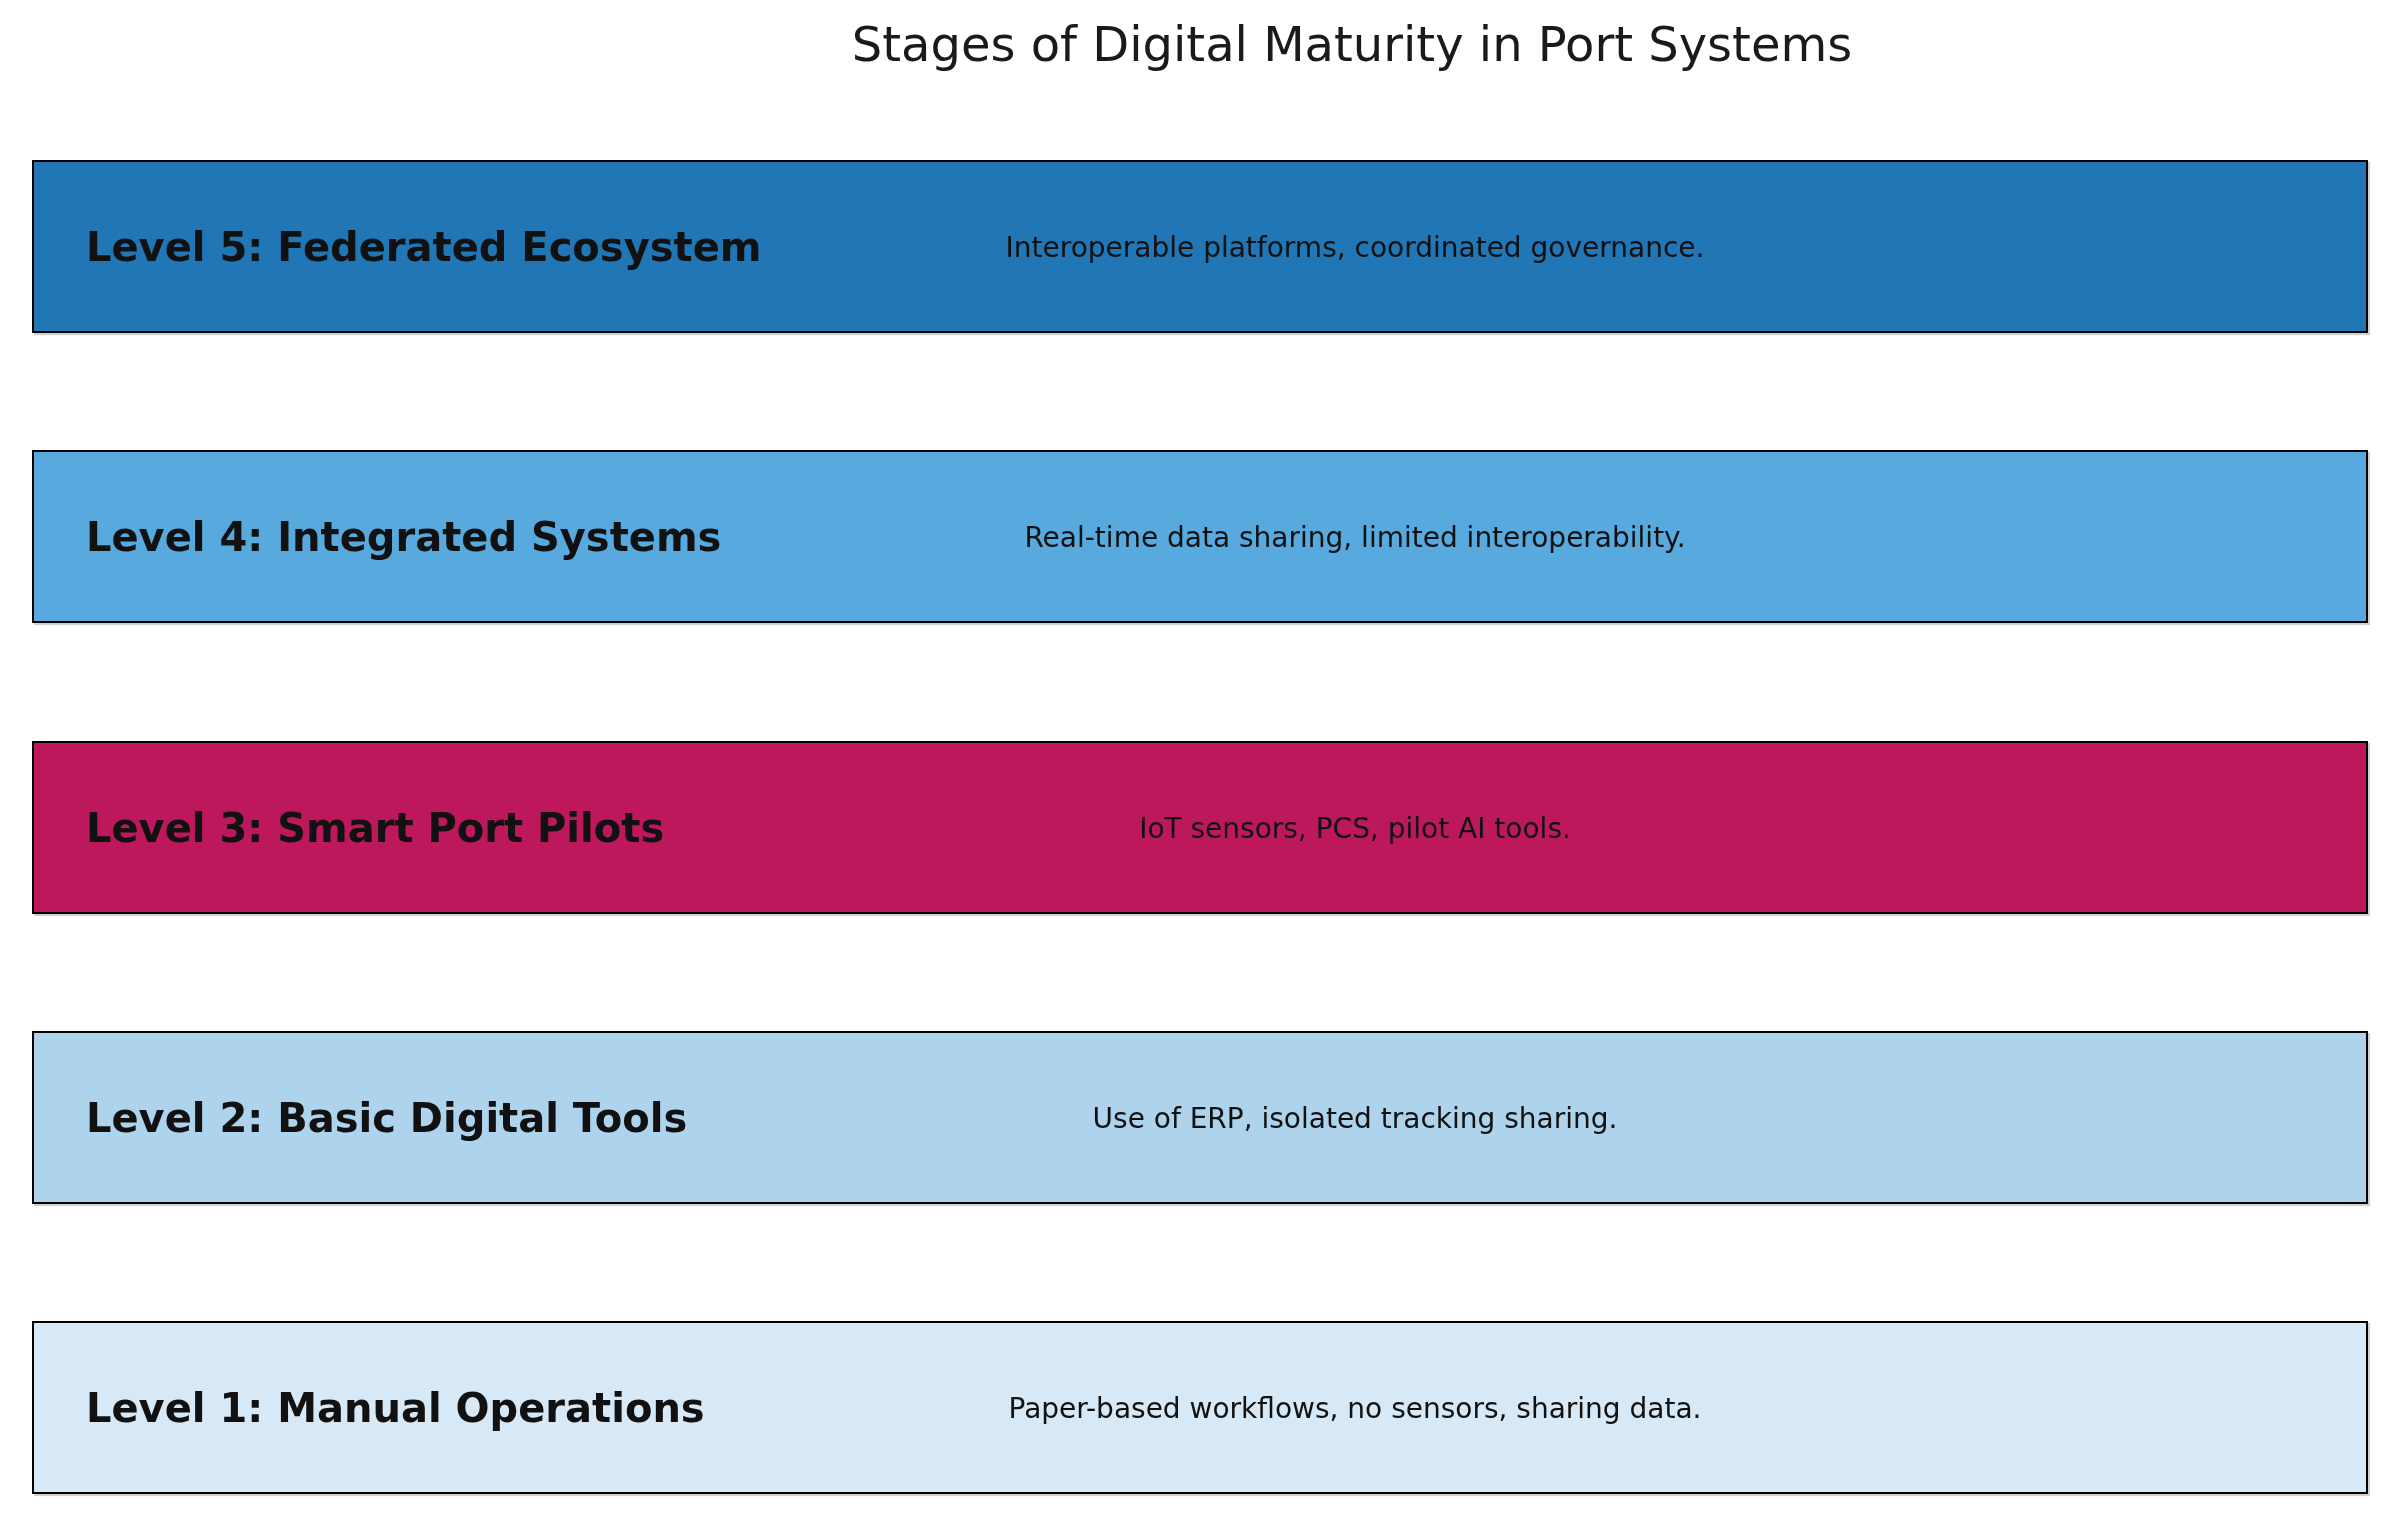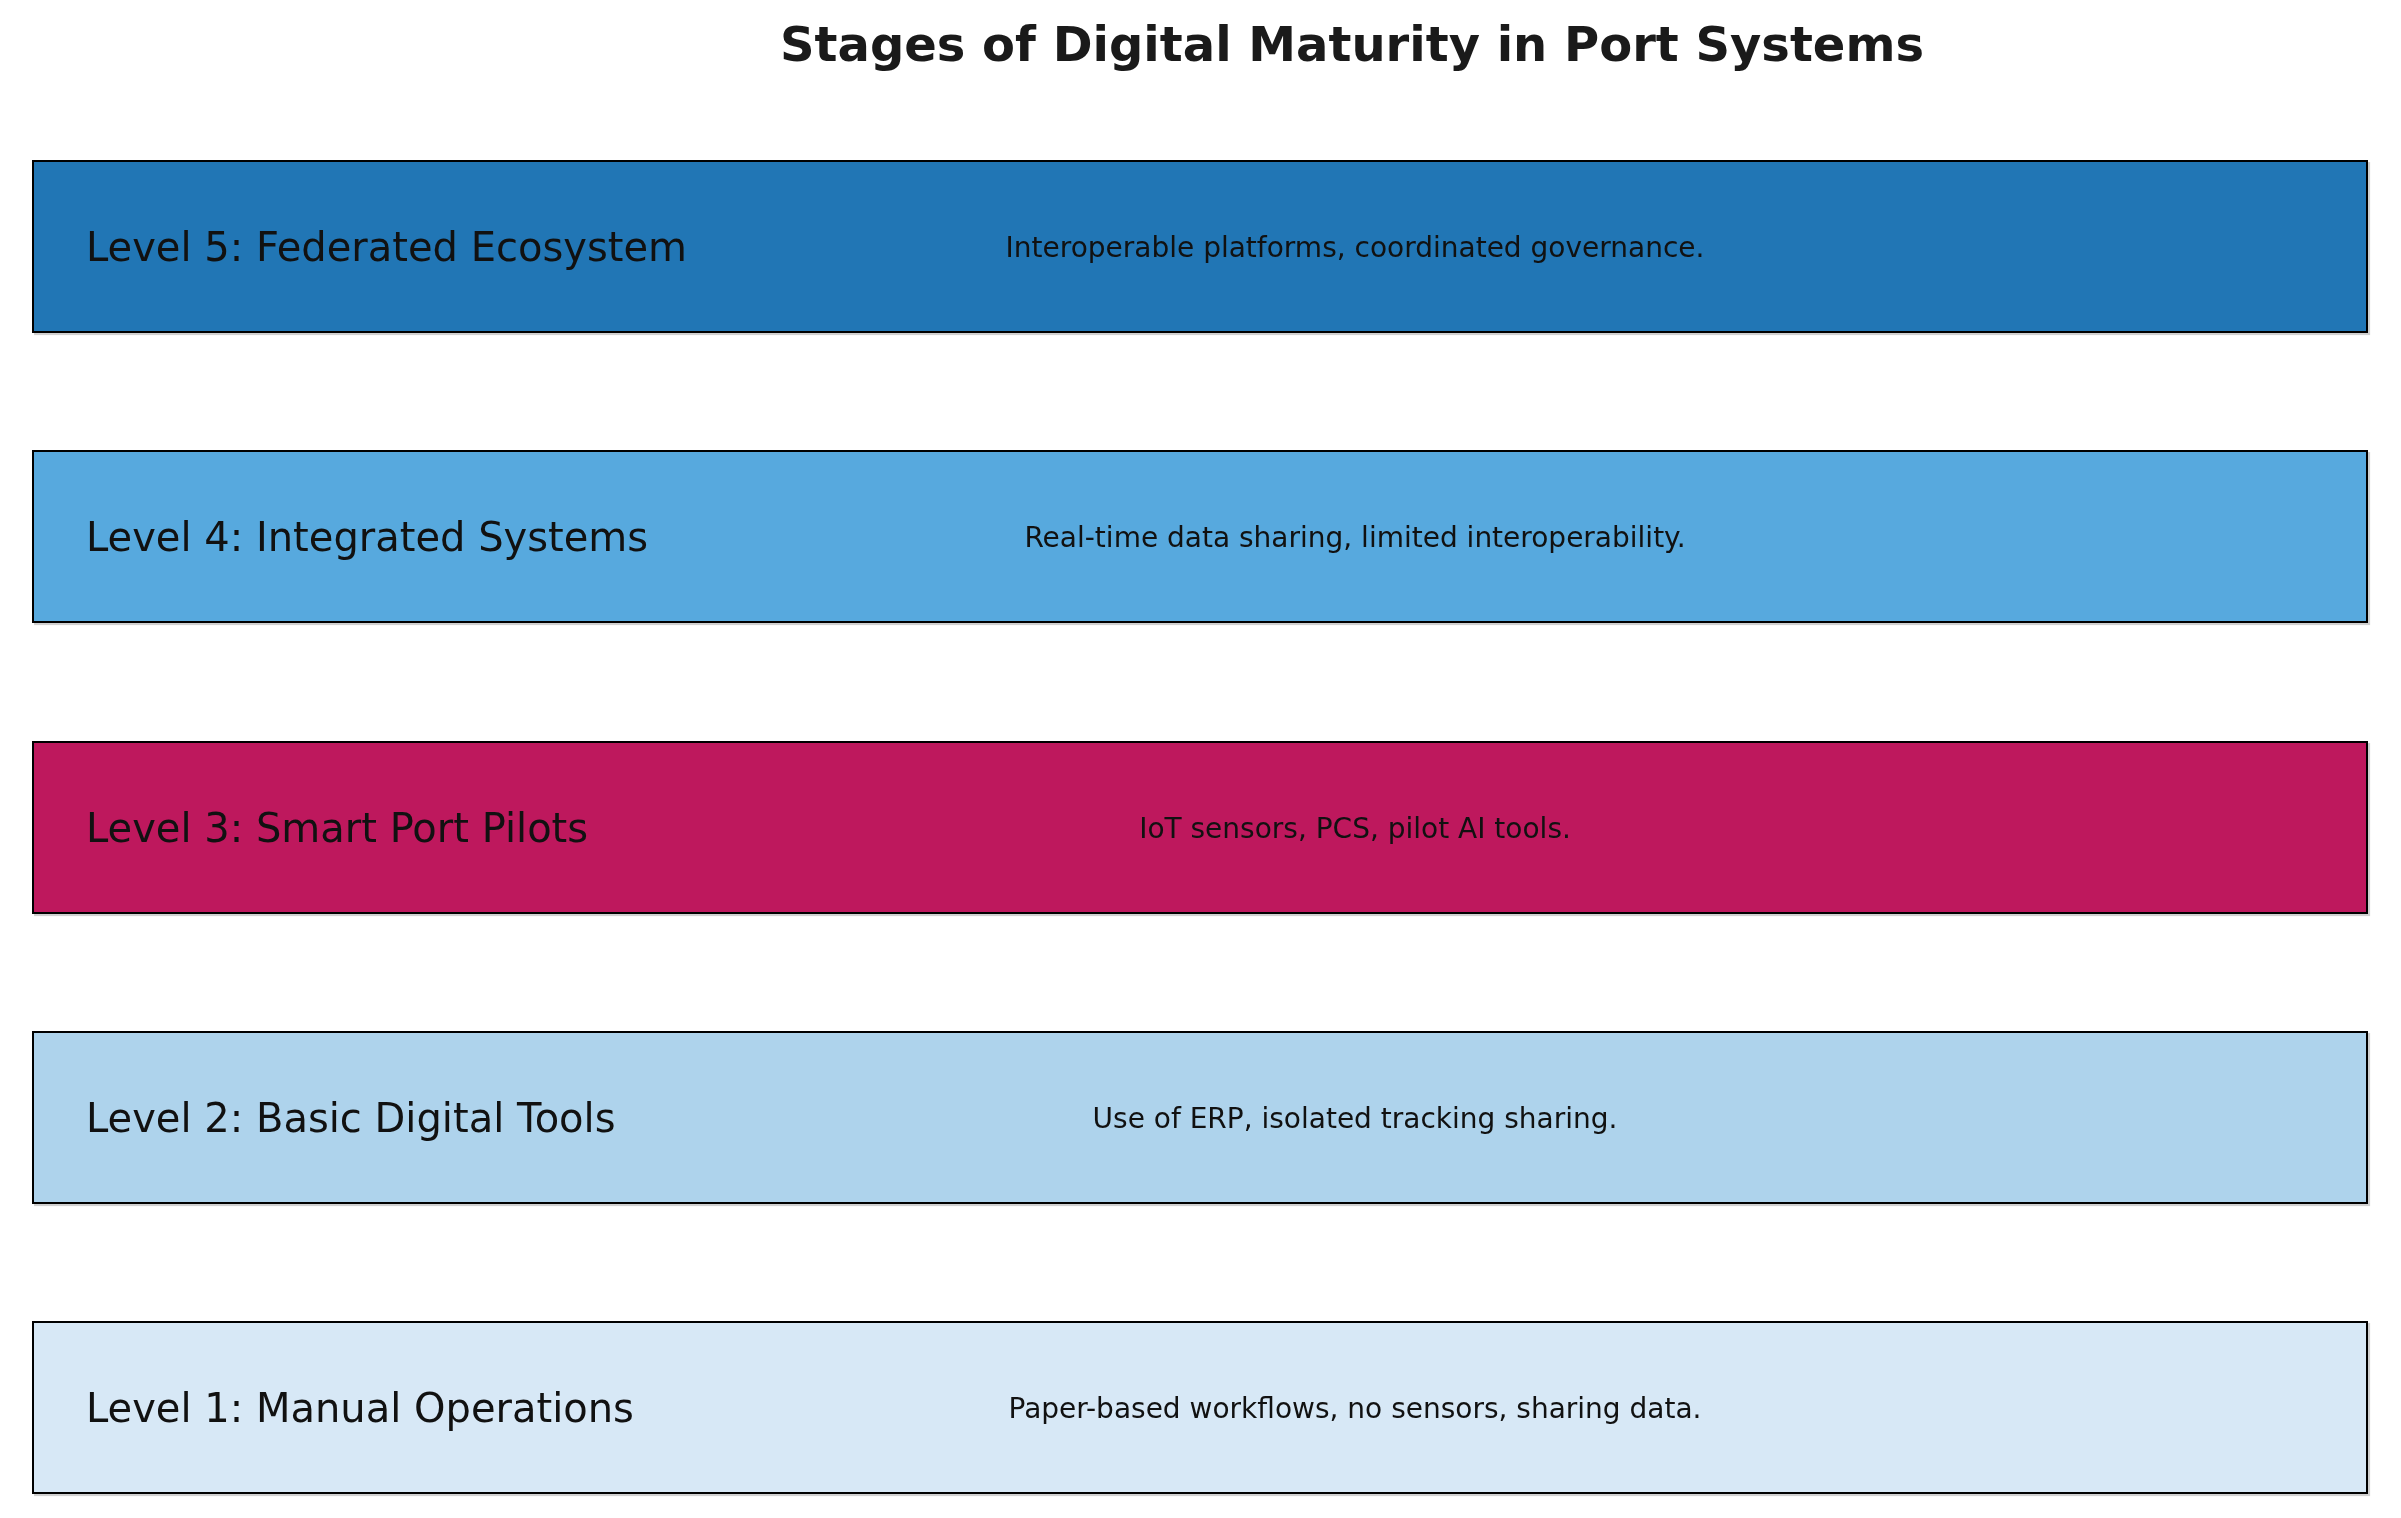--- a/index.html
+++ b/index.html
@@ -15,21 +15,21 @@
     font-family: "DejaVu Sans", "Liberation Sans", sans-serif;
     overflow: hidden;
   }
   .title {
     position: absolute;
     top: 15.7px;
     left: 1352px;
     transform: translateX(-50%);
     margin: 0;
     font-size: 48px;
-    font-weight: bold;
+    font-weight: normal;
     color: #1a1a1a;
     white-space: nowrap;
   }
   .bar {
     position: absolute;
     left: 32px;
     width: 2336px;
     height: 173px;
     border: 2.9px solid #000000;
     box-sizing: border-box;
@@ -39,21 +39,21 @@
   .bar-1 { top: 450px; }
   .bar-2 { top: 741px; }
   .bar-3 { top: 1031px; text-align: right; }
   .bar-4 { top: 1321px; }
   .bar-label {
     position: absolute;
     left: 52px;
     top: 50%;
     transform: translateY(-50%);
     font-size: 40px;
-    font-weight: normal;
+    font-weight: bold;
     color: #111111;
     white-space: nowrap;
   }
   .bar-desc {
     position: absolute;
     left: 1321px;
     top: 50%;
     transform: translate(-50%, -50%);
     font-size: 28px;
     font-weight: normal;

